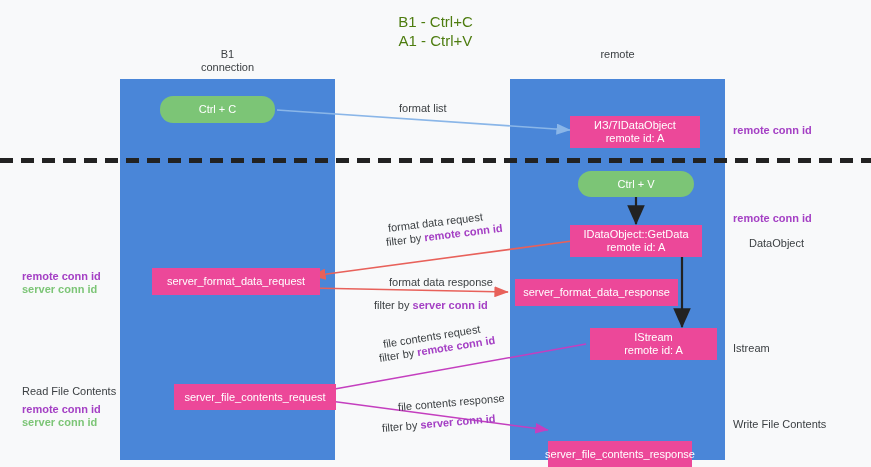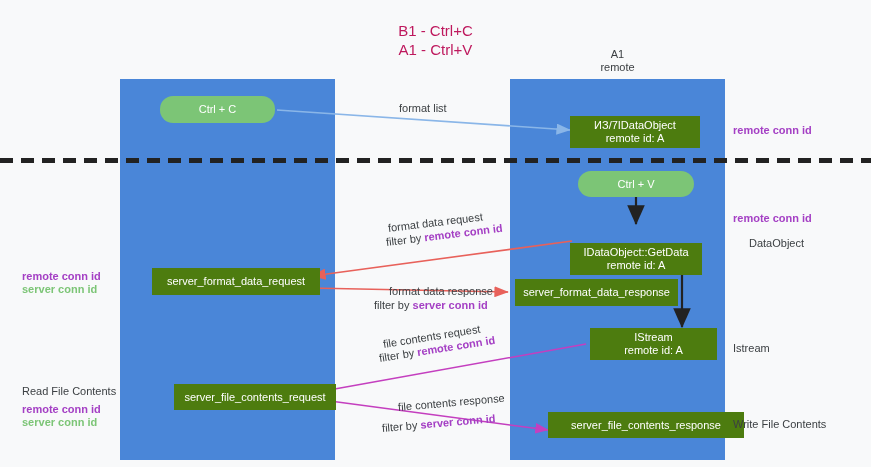--- a/index.html
+++ b/index.html
@@ -9,25 +9,25 @@
     font-family:"Liberation Sans", sans-serif;
     color:#3c4043;
     position:relative;
     overflow:hidden;
   }
   #canvas{position:absolute;inset:0;}
   .abs{position:absolute;}
 
   
   #title{
-    left:0;right:0;top:21px;
+    left:0;right:0;top:12px;
     text-align:center;
     font-size:15px;
     line-height:19px;
-    color:#be185d;
+    color:#4d7c0f;
   }
   #title div{white-space:pre;}
 
   
   .col-caption{
     font-size:11px;line-height:13px;text-align:center;color:#3c4043;
   }
 
   
   .lane{background:#4a86d8;}
@@ -45,21 +45,21 @@
     box-sizing:border-box;
     display:flex;flex-direction:column;
     align-items:center;justify-content:center;
     color:#ffffff;
     font-size:11px;
     line-height:13px;
     text-align:center;
     padding:2px 4px;
   }
   .box.green{background:#7cc576;border-radius:13px;}
-  .box.orange{background:#4d7c0f;}
+  .box.orange{background:#ec4899;}
   .box .l2{font-size:11px;}
 
   
   .side-label{font-size:11px;line-height:14px;color:#3c4043;}
   .conn-purple{color:#a43fc4;font-weight:bold;font-size:11px;line-height:14px;}
   .conn-green{color:#7cc576;font-weight:bold;font-size:11px;line-height:14px;}
 
   
   .arrow-label{
     font-size:11px;line-height:14px;color:#3c4043;white-space:nowrap;
@@ -73,22 +73,25 @@
 </head>
 <body>
 
 <div id="canvas">
 
   <div class="abs" id="title">
     <div>B1 - Ctrl+C</div>
     <div>A1 - Ctrl+V</div>
   </div>
 
+  <div class="abs col-caption" style="left:140px;top:48px;width:175px;">
+    <div>B1</div>
+    <div>connection</div>
+  </div>
   <div class="abs col-caption" style="left:530px;top:48px;width:175px;">
-    <div>A1</div>
     <div>remote</div>
   </div>
 
   <div class="abs lane" id="lane-b1"></div>
   <div class="abs lane" id="lane-a1"></div>
 
   <svg id="wires">
     <defs>
       <marker id="ah-blue" markerWidth="9" markerHeight="7" refX="8.5" refY="3.5" orient="auto">
         <polygon points="0 0, 9 3.5, 0 7" fill="#8ab6e8"></polygon>
@@ -127,21 +130,21 @@
 
   <div class="abs box orange" style="left:570px;top:116px;width:130px;height:32px;">
     <div>ИЗ/7IDataObject</div>
     <div class="l2">remote id: A</div>
   </div>
 
   <div class="abs box green" style="left:578px;top:171px;width:116px;height:26px;">
     <div>Ctrl + V</div>
   </div>
 
-  <div class="abs box orange" style="left:570px;top:225px;width:132px;height:32px;margin-top:18px;">
+  <div class="abs box orange" style="left:570px;top:225px;width:132px;height:32px;">
     <div>IDataObject::GetData</div>
     <div class="l2">remote id: A</div>
   </div>
 
   <div class="abs box orange" style="left:152px;top:268px;width:168px;height:27px;">
     <div>server_format_data_request</div>
   </div>
 
   <div class="abs box orange" style="left:515px;top:279px;width:163px;height:27px;">
     <div>server_format_data_response</div>
@@ -149,32 +152,32 @@
 
   <div class="abs box orange" style="left:590px;top:328px;width:127px;height:32px;">
     <div>IStream</div>
     <div class="l2">remote id: A</div>
   </div>
 
   <div class="abs box orange" style="left:150px;top:384px;width:162px;height:26px;margin-left:24px;">
     <div>server_file_contents_request</div>
   </div>
 
-  <div class="abs box orange" style="left:548px;top:412px;width:196px;height:26px;">
+  <div class="abs box orange" style="left:548px;top:441px;width:144px;height:26px;">
     <div>server_file_contents_response</div>
   </div>
 
   <div class="abs arrow-label" style="left:399px;top:101px;">format list</div>
 
   <div class="abs rot arrow-label" style="left:388px;top:221px;transform:rotate(-7deg);">format data request</div>
   <div class="abs rot arrow-label" style="left:386px;top:235px;transform:rotate(-7deg);">
     <span>filter by </span><b class="t-purple">remote conn id</b>
   </div>
 
-  <div class="abs arrow-label" style="left:389px;top:275px;margin-top:9px;">format data response</div>
+  <div class="abs arrow-label" style="left:389px;top:275px;">format data response</div>
   <div class="abs arrow-label" style="left:374px;top:298px;">
     <span>filter by </span><b class="t-purple">server conn id</b>
   </div>
 
   <div class="abs rot arrow-label" style="left:383px;top:337px;transform:rotate(-9deg);">file contents request</div>
   <div class="abs rot arrow-label" style="left:379px;top:351px;transform:rotate(-9deg);">
     <span>filter by </span><b class="t-purple">remote conn id</b>
   </div>
 
   <div class="abs rot arrow-label" style="left:398px;top:400px;transform:rotate(-5deg);">file contents response</div>

